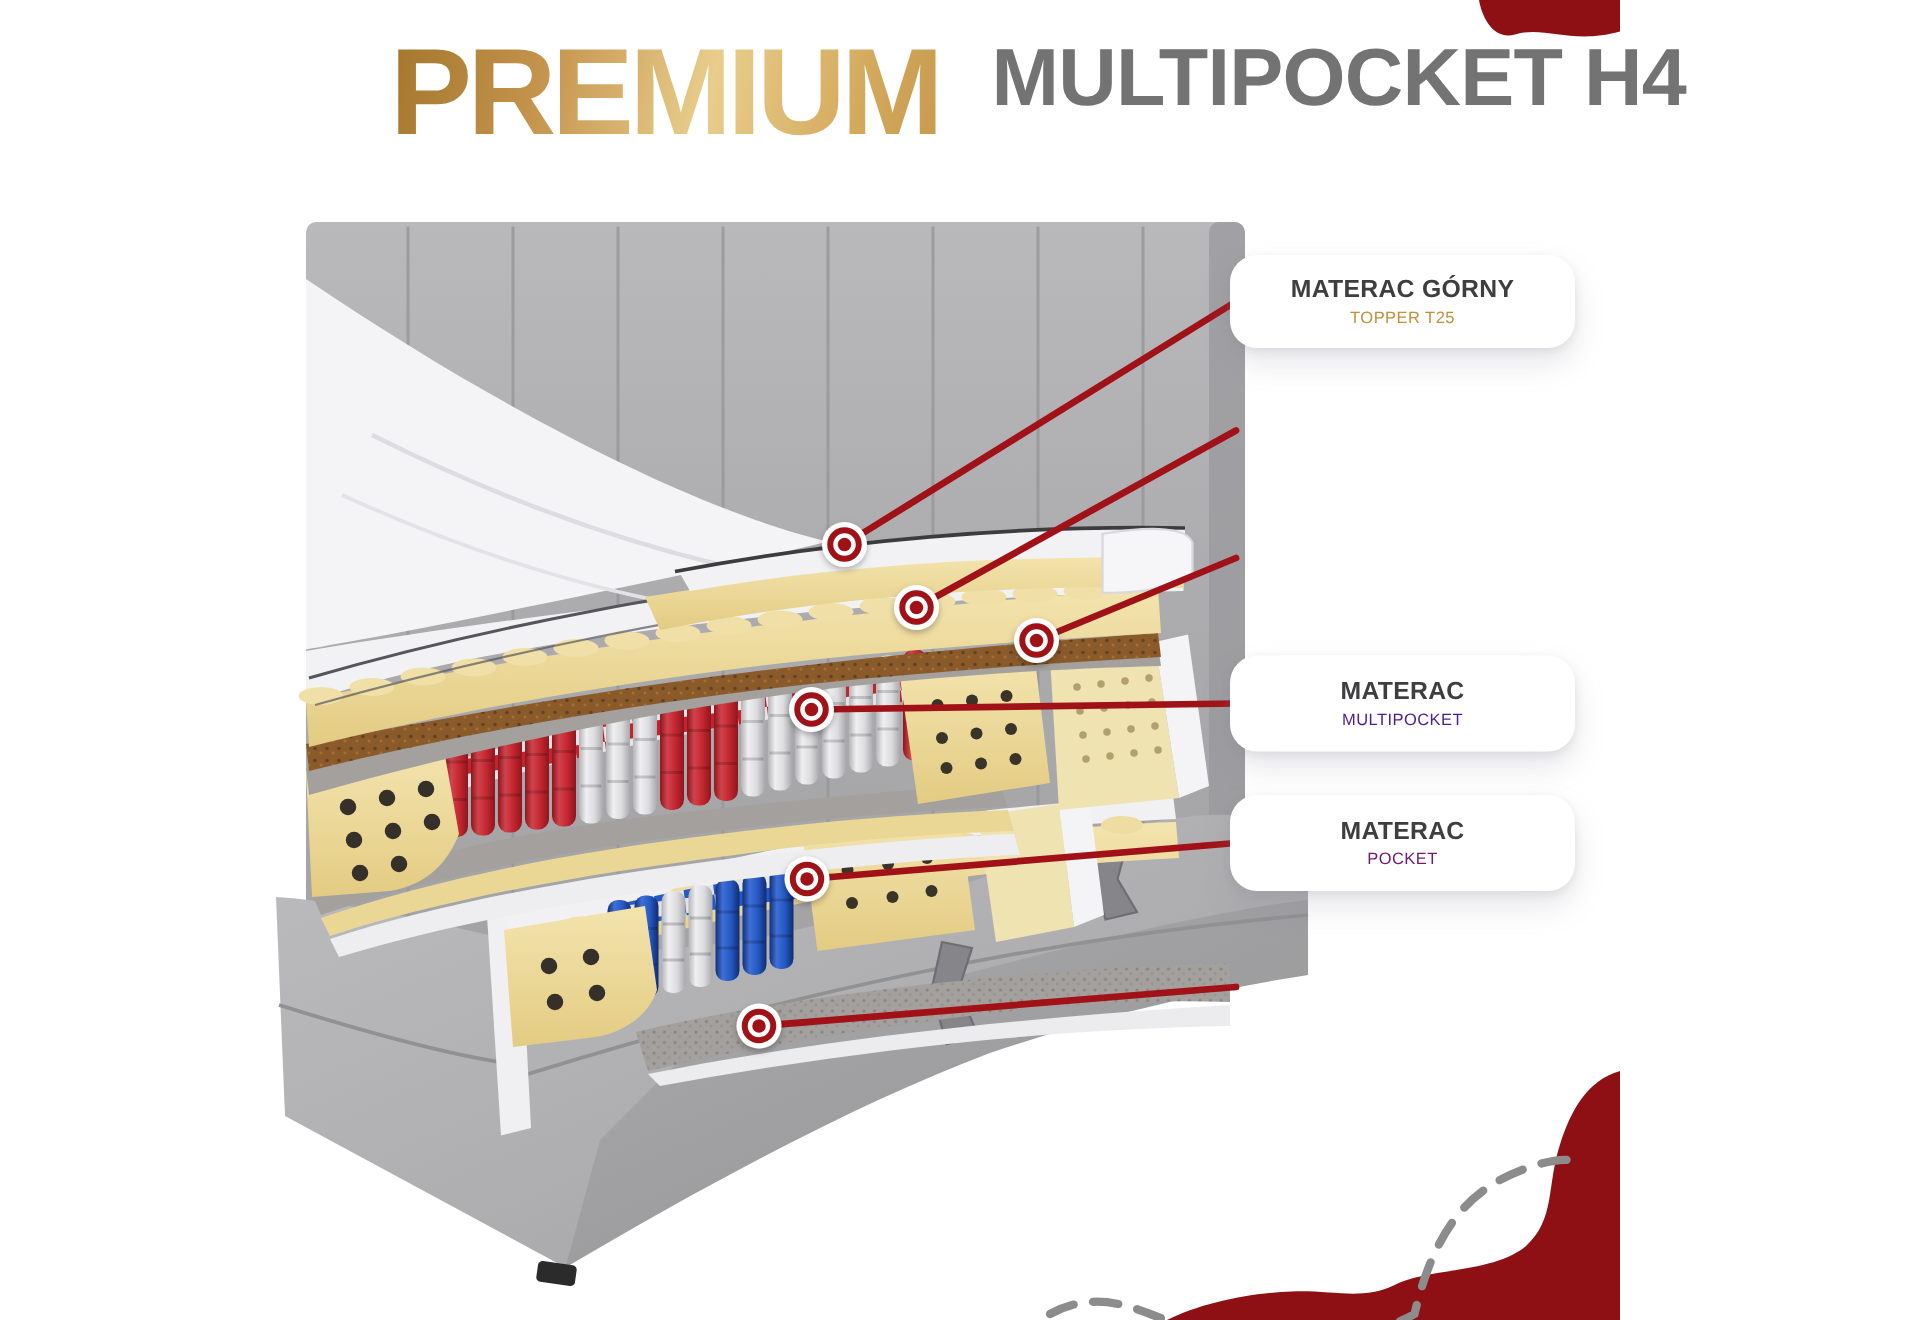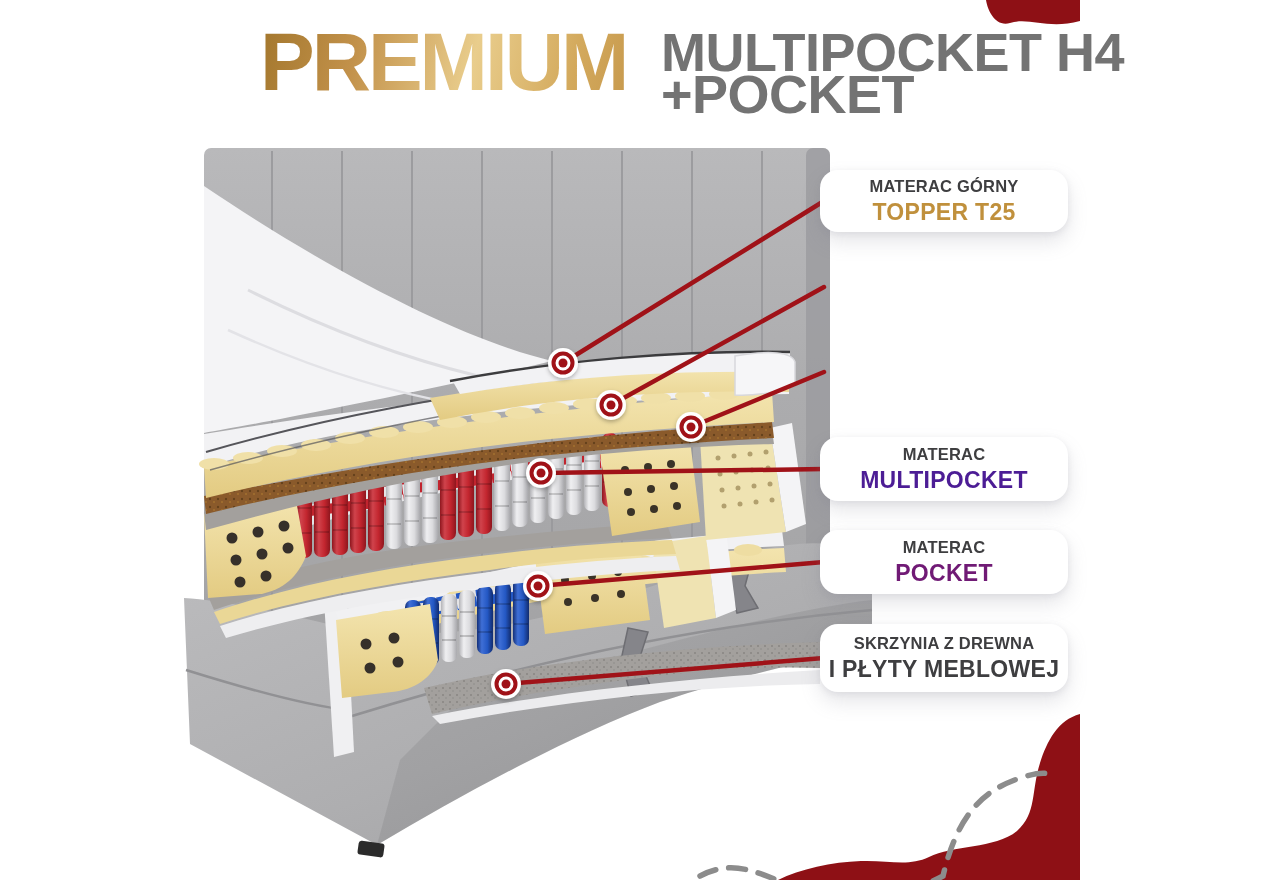--- a/index.html
+++ b/index.html
@@ -20,28 +20,28 @@
     margin-left:40px;
   }
   .model{
     position:absolute;left:661px;top:31px;
     font-size:54px;line-height:42px;font-weight:700;color:#737373;
     letter-spacing:-0.5px;white-space:nowrap;
   }
 
   
   .card{
-    position:absolute;left:820px;width:248px;
+    position:absolute;left:820px;width:230px;
     background:#ffffff;border-radius:18px;
     box-shadow:0 10px 20px rgba(130,130,145,.20),0 2px 6px rgba(130,130,145,.14);
     display:flex;flex-direction:column;align-items:center;justify-content:center;
     gap:3px;text-align:center;z-index:5;
   }
   .card-title{font-size:16.5px;font-weight:700;color:#3e3e40;letter-spacing:.2px;}
-  .card-sub{font-size:23px;font-weight:700;letter-spacing:.3px;}
+  .card-sub{font-size:11px;font-weight:400;letter-spacing:.3px;}
 </style>
 </head>
 <body>
 
 <div class="stage">
 
   <svg width="1280" height="880" viewBox="0 0 1280 880">
     <defs>
       <linearGradient id="gHB" x1="0" y1="0" x2="0" y2="1">
         <stop offset="0" stop-color="#b9b9bb"></stop>
@@ -375,33 +375,28 @@
           <circle cx="506" cy="684" r="15" fill="#ffffff" filter="url(#ms)"></circle>
           <circle cx="506" cy="684" r="9.5" fill="none" stroke="#a01218" stroke-width="4"></circle>
           <circle cx="506" cy="684" r="4.5" fill="#a01218"></circle>
         </g>
     </g>
   </svg>
 
   <div class="brand">PREMIUM</div>
   <div class="model">
     <div>MULTIPOCKET H4</div>
-    <div>+POCKET</div>
   </div>
 
   <div class="card" style="top:170px;height:62px">
     <div class="card-title">MATERAC GÓRNY</div>
     <div class="card-sub" style="color:#c0903c">TOPPER T25</div>
   </div>
   <div class="card" style="top:437px;height:64px">
     <div class="card-title">MATERAC</div>
     <div class="card-sub" style="color:#4c1d95">MULTIPOCKET</div>
   </div>
   <div class="card" style="top:530px;height:64px">
     <div class="card-title">MATERAC</div>
     <div class="card-sub" style="color:#701a75">POCKET</div>
   </div>
-  <div class="card" style="top:624px;height:68px">
-    <div class="card-title">SKRZYNIA Z DREWNA</div>
-    <div class="card-sub" style="color:#3e3e40">I PŁYTY MEBLOWEJ</div>
-  </div>
 
 </div>
 
 </body></html>

